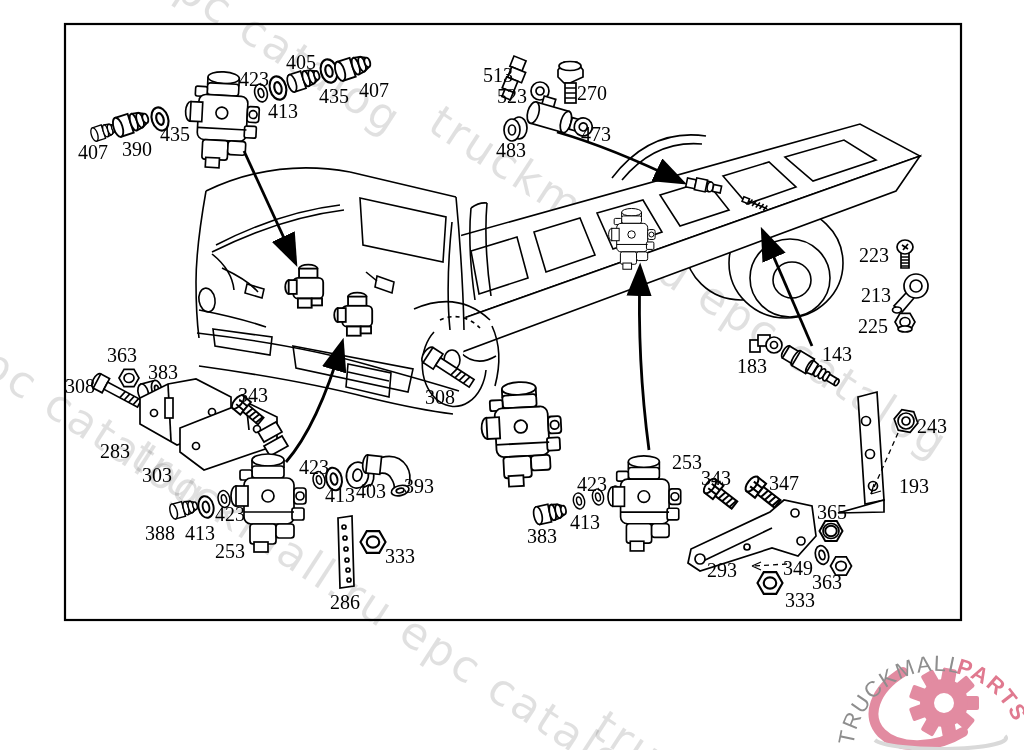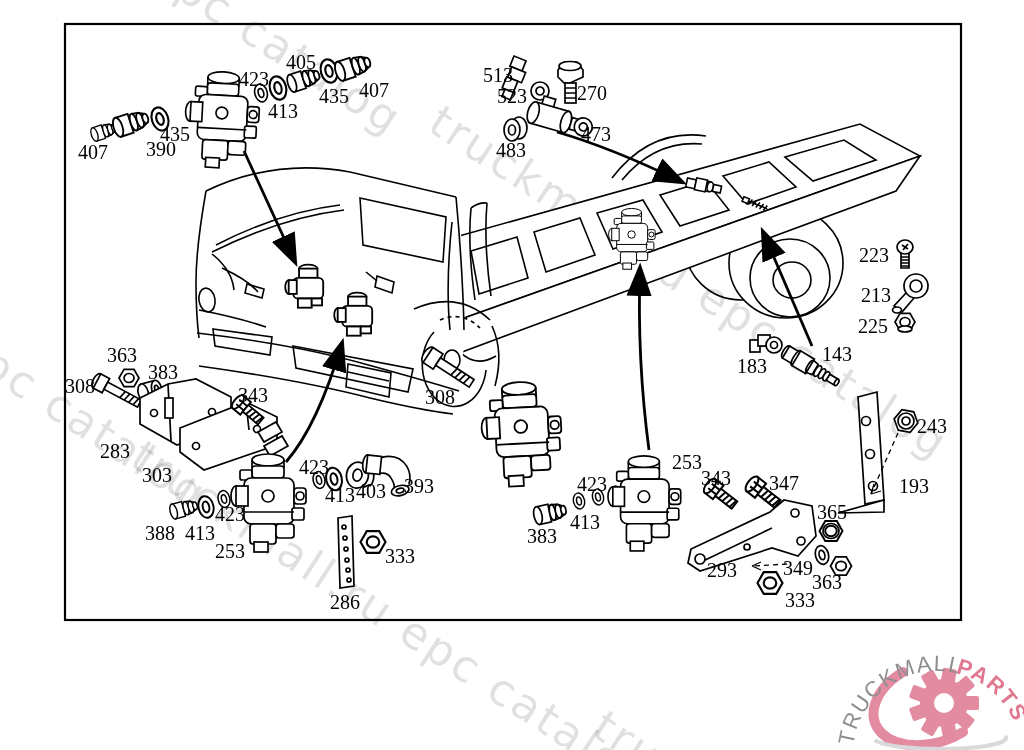--- a/index.html
+++ b/index.html
@@ -368,21 +368,21 @@
       </g>
       <path d="M903,672 a46,30 -20 1 0 60,60" stroke="#e28ba1" stroke-width="10" fill="none" stroke-linecap="round"></path>
       <path d="M875,740 a66,11 0 0 0 130,-4" stroke="#d9d9d9" stroke-width="4" fill="none"></path>
       <text font-family="Liberation Sans, sans-serif" font-size="22" letter-spacing="1.5" fill="#8e8e8e"><textPath href="#logoArc" startOffset="1%">TRUCKMALL</textPath></text>
       <text font-family="Liberation Sans, sans-serif" font-size="22" letter-spacing="1.5" font-weight="bold" fill="#e0798f"><textPath href="#logoArc" startOffset="60%">PARTS</textPath></text>
     </g>
   </svg>
 
   <div id="labels">
       <span style="left: 93px; top: 152px;">407</span>
-      <span style="left: 137px; top: 149px; margin-left: 24px;">390</span>
+      <span style="left: 137px; top: 149px;">390</span>
       <span style="left: 175px; top: 134px;">435</span>
       <span style="left: 254px; top: 79px;">423</span>
       <span style="left: 283px; top: 111px;">413</span>
       <span style="left: 301px; top: 62px;">405</span>
       <span style="left: 334px; top: 96px;">435</span>
       <span style="left: 374px; top: 90px;">407</span>
       <span style="left: 498px; top: 43px; margin-top: 32px;">513</span>
       <span style="left: 512px; top: 96px;">523</span>
       <span style="left: 592px; top: 93px;">270</span>
       <span style="left: 596px; top: 134px;">473</span>

